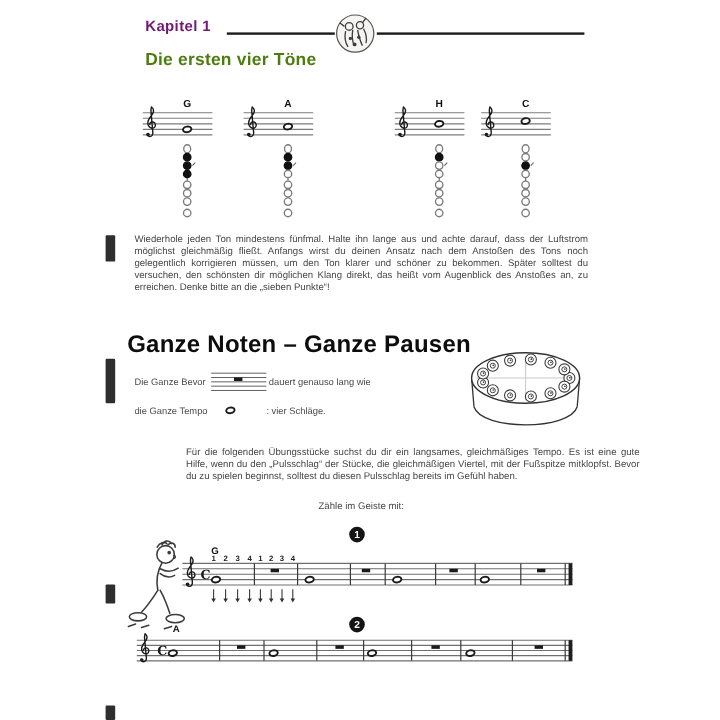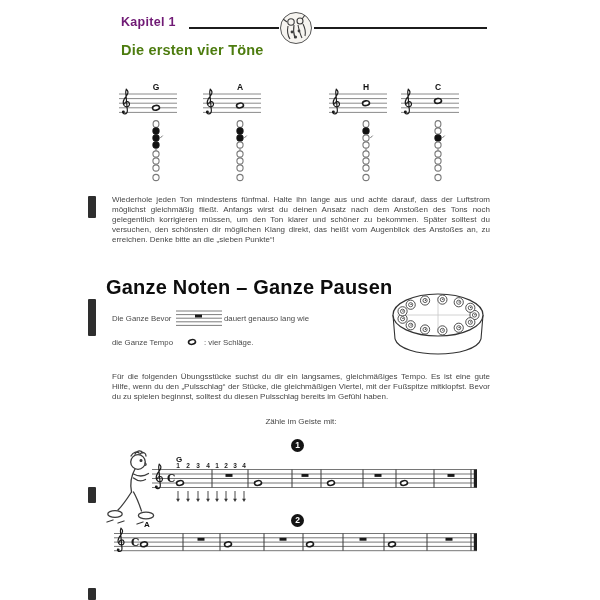--- a/index.html
+++ b/index.html
@@ -11,21 +11,21 @@
   .rule{position:absolute;height:1.6px;background:#1c1c1c;top:27px;}
   #rule-left{left:189px;width:90px;}
   #rule-right{left:314px;width:173px;}
   #chapter-icon{left:278px;top:10px;}
   #title{left:121px;top:42px;font-size:14.5px;font-weight:bold;color:#4d7c0f;letter-spacing:.2px;}
   .bodytext{position:absolute;left:112px;width:378px;font-size:8px;line-height:10px;
             color:#474747;text-align:justify;}
   #p1{top:195px;}
   #h2{left:106px;top:276px;font-size:20px;font-weight:bold;color:#0d0d0d;letter-spacing:.2px;}
   .defline{position:absolute;font-size:7.8px;color:#4a4a4a;}
-  #p2{top:372px;}
+  #p2{top:372px;margin-left:43px;}
   #count-prompt{top:417px;text-align:center;}
   .ex-num{position:absolute;width:13px;height:13px;border-radius:50%;background:#141414;
           color:#fff;font-size:8.5px;font-weight:bold;text-align:center;line-height:13px;}
   svg{position:absolute;overflow:visible;}
   svg text{font-family:"Liberation Sans", sans-serif;}
   svg text.tsig{font-family:"DejaVu Serif", serif;}
 </style>
 </head>
 <body>
 
@@ -159,21 +159,21 @@
     <line x1="0" y1="12.2" x2="46" y2="12.2" stroke="#5a5a5a" stroke-width="0.8"></line>
     <line x1="0" y1="15.8" x2="46" y2="15.8" stroke="#5a5a5a" stroke-width="0.8"></line>
     <line x1="0" y1="19.4" x2="46" y2="19.4" stroke="#5a5a5a" stroke-width="0.8"></line>
     <rect x="19" y="8.6" width="7" height="2.9" fill="#1a1a1a"></rect>
   </svg>
 <div class="defline" style="left:224px;top:314px;">dauert genauso lang wie</div>
 <div class="defline" style="left:112px;top:338px;">die Ganze Tempo</div>
 <svg id="note-glyph" style="left:186px;top:337px;" width="13" height="10">
     <ellipse cx="6" cy="5" rx="3.5" ry="2.35" fill="#fff" stroke="#1a1a1a" stroke-width="1.6" transform="rotate(-10 6 5)"></ellipse>
   </svg>
-<div class="defline" style="left:204px;top:338px;">: vier Schläge.</div>
+<div class="defline" style="left:222px;top:338px;">: vier Schläge.</div>
 <svg id="drum" style="left:390px;top:288px;" width="100" height="76">
     <path d="M3 27 L5 51 M93 27 L91 51" stroke="#333" stroke-width="1.1" fill="none"></path>
     <path d="M5 51 C 11 71, 85 71, 91 51" stroke="#333" stroke-width="1.1" fill="none"></path>
     <ellipse cx="48" cy="27" rx="45" ry="21" fill="#fff" stroke="#333" stroke-width="1.2"></ellipse>
     <line x1="7" y1="27" x2="89" y2="27" stroke="#c7c7c7" stroke-width="0.8"></line>
     <line x1="48" y1="9" x2="48" y2="45" stroke="#c7c7c7" stroke-width="0.8"></line>
     <circle cx="84.5" cy="27" r="4.6" fill="#fff" stroke="#3a3a3a" stroke-width="0.9"></circle>
     <circle cx="84.5" cy="27" r="2.1" fill="none" stroke="#3a3a3a" stroke-width="0.8"></circle>
     <circle cx="84.9" cy="26.7" r="0.7" fill="#3a3a3a"></circle>
     <circle cx="80.31914493634216" cy="34.20320916667841" r="4.6" fill="#fff" stroke="#3a3a3a" stroke-width="0.9"></circle>

